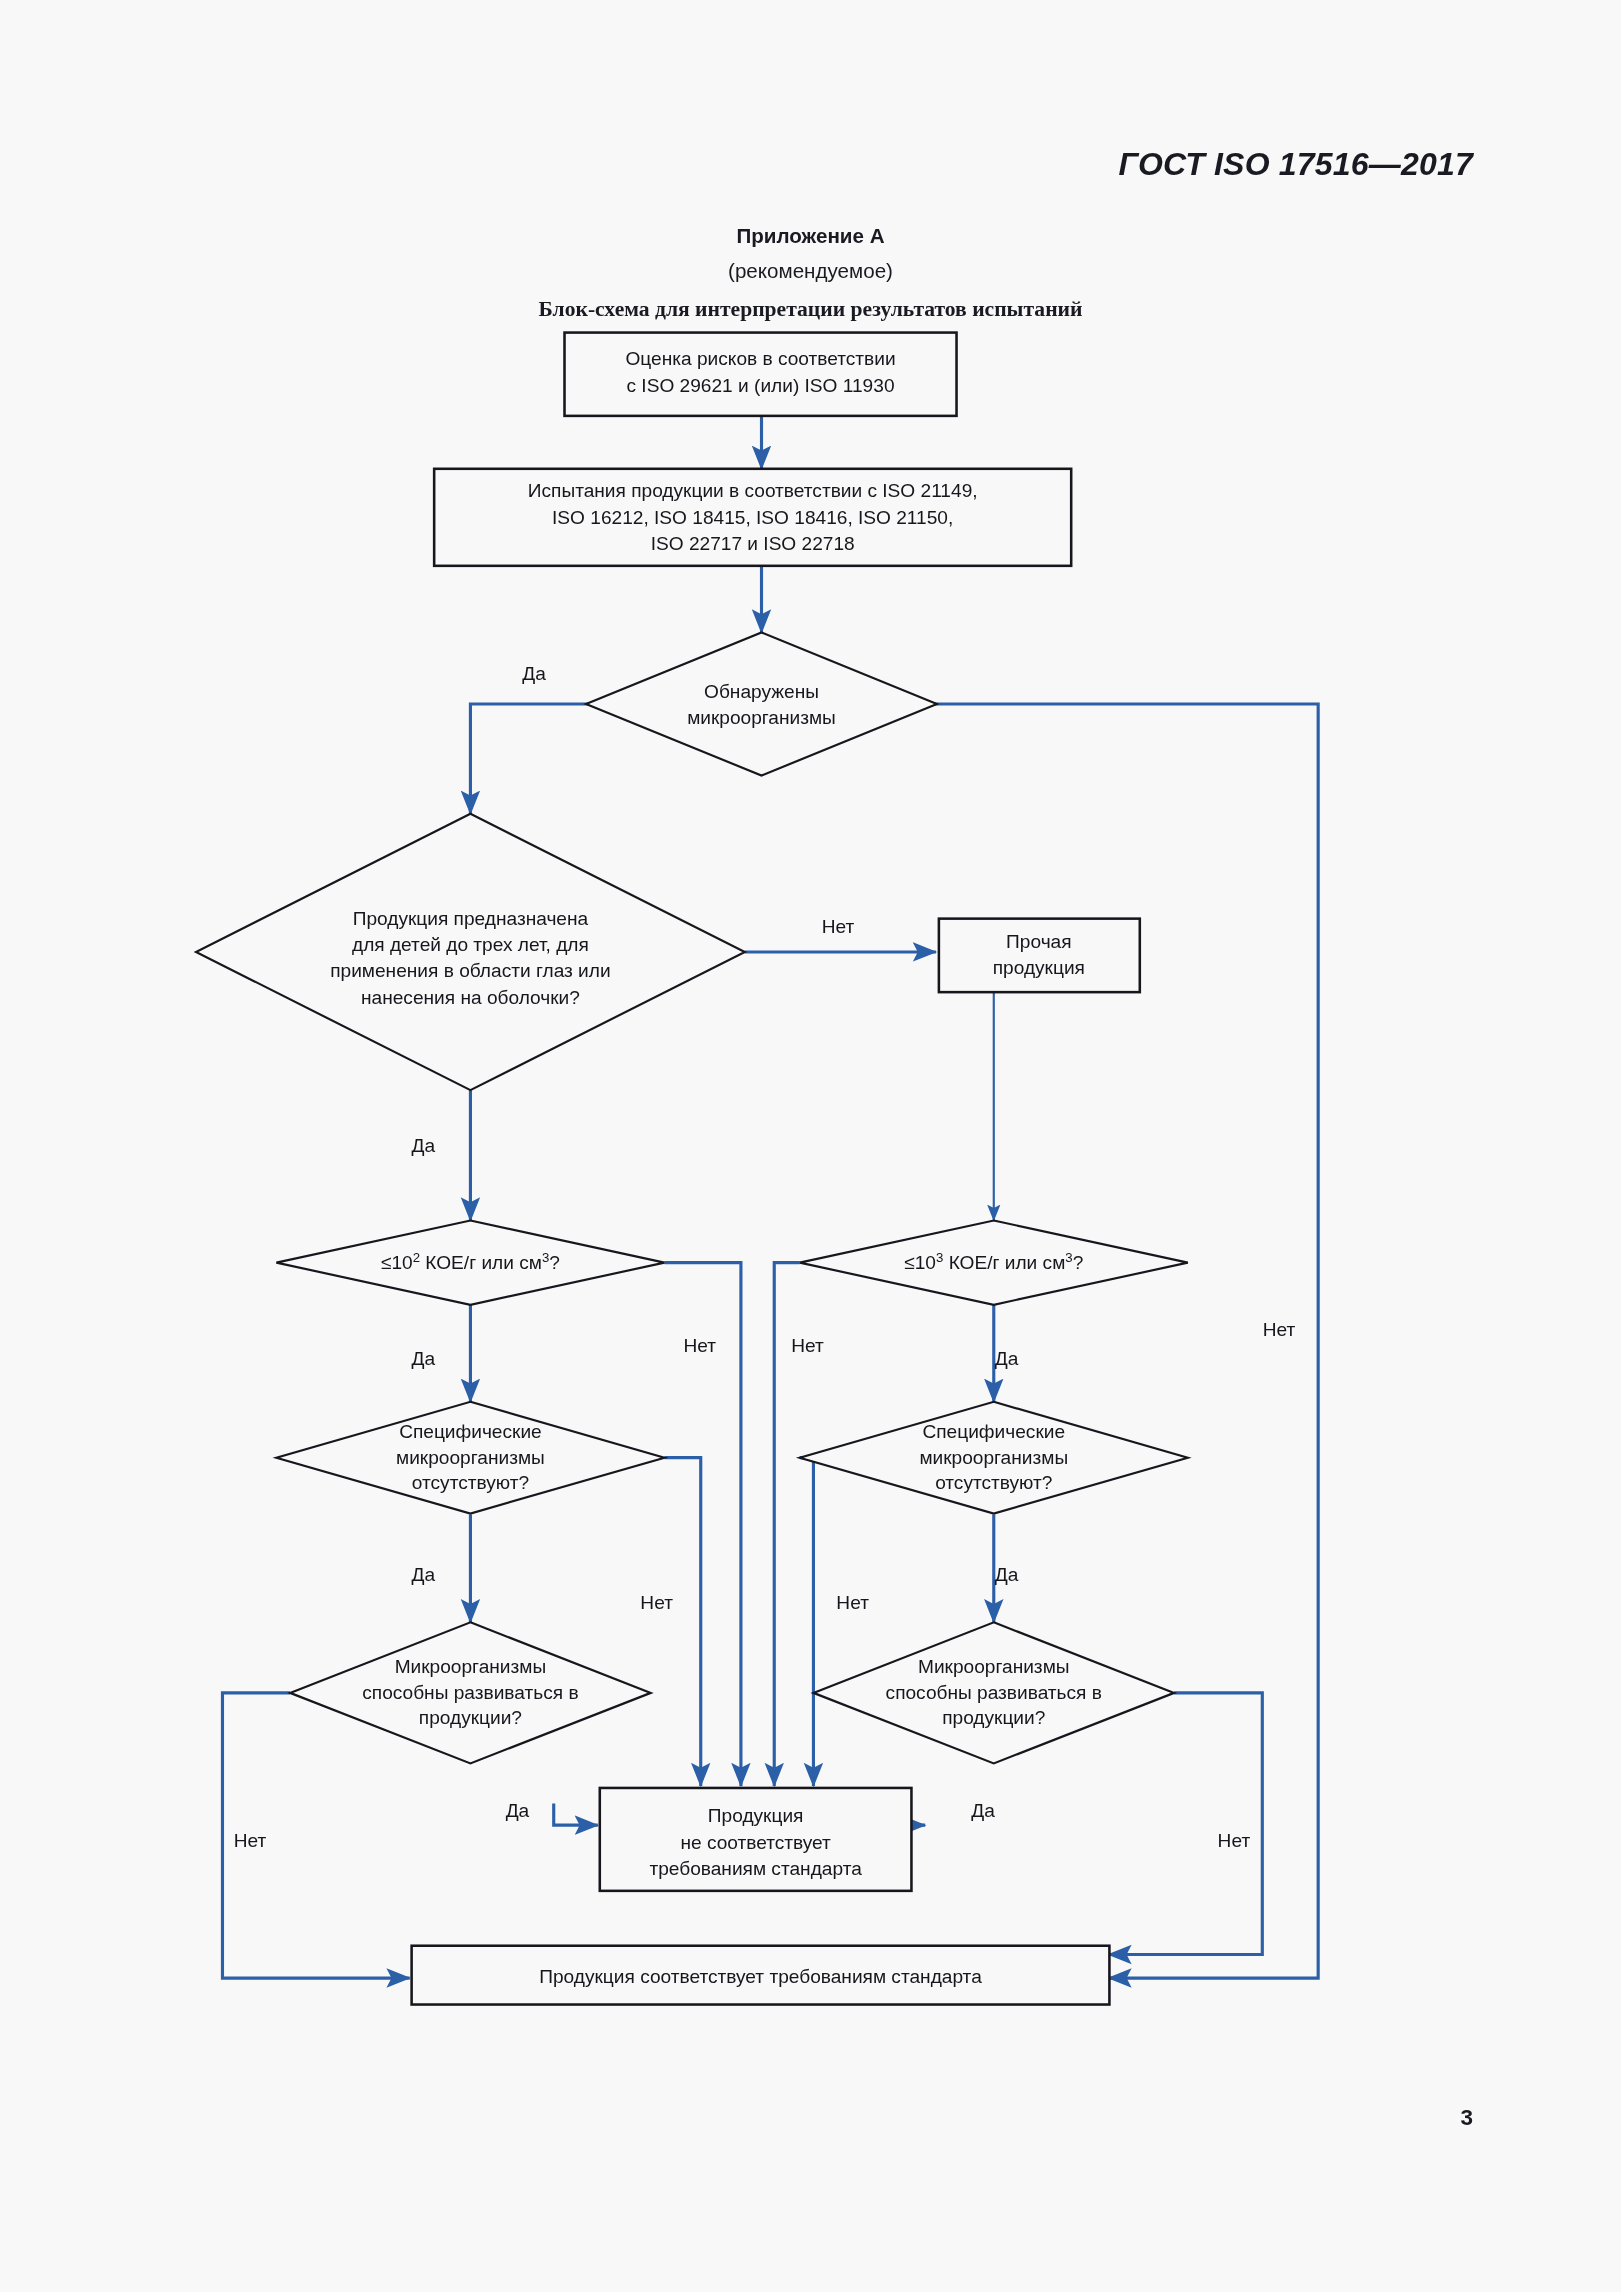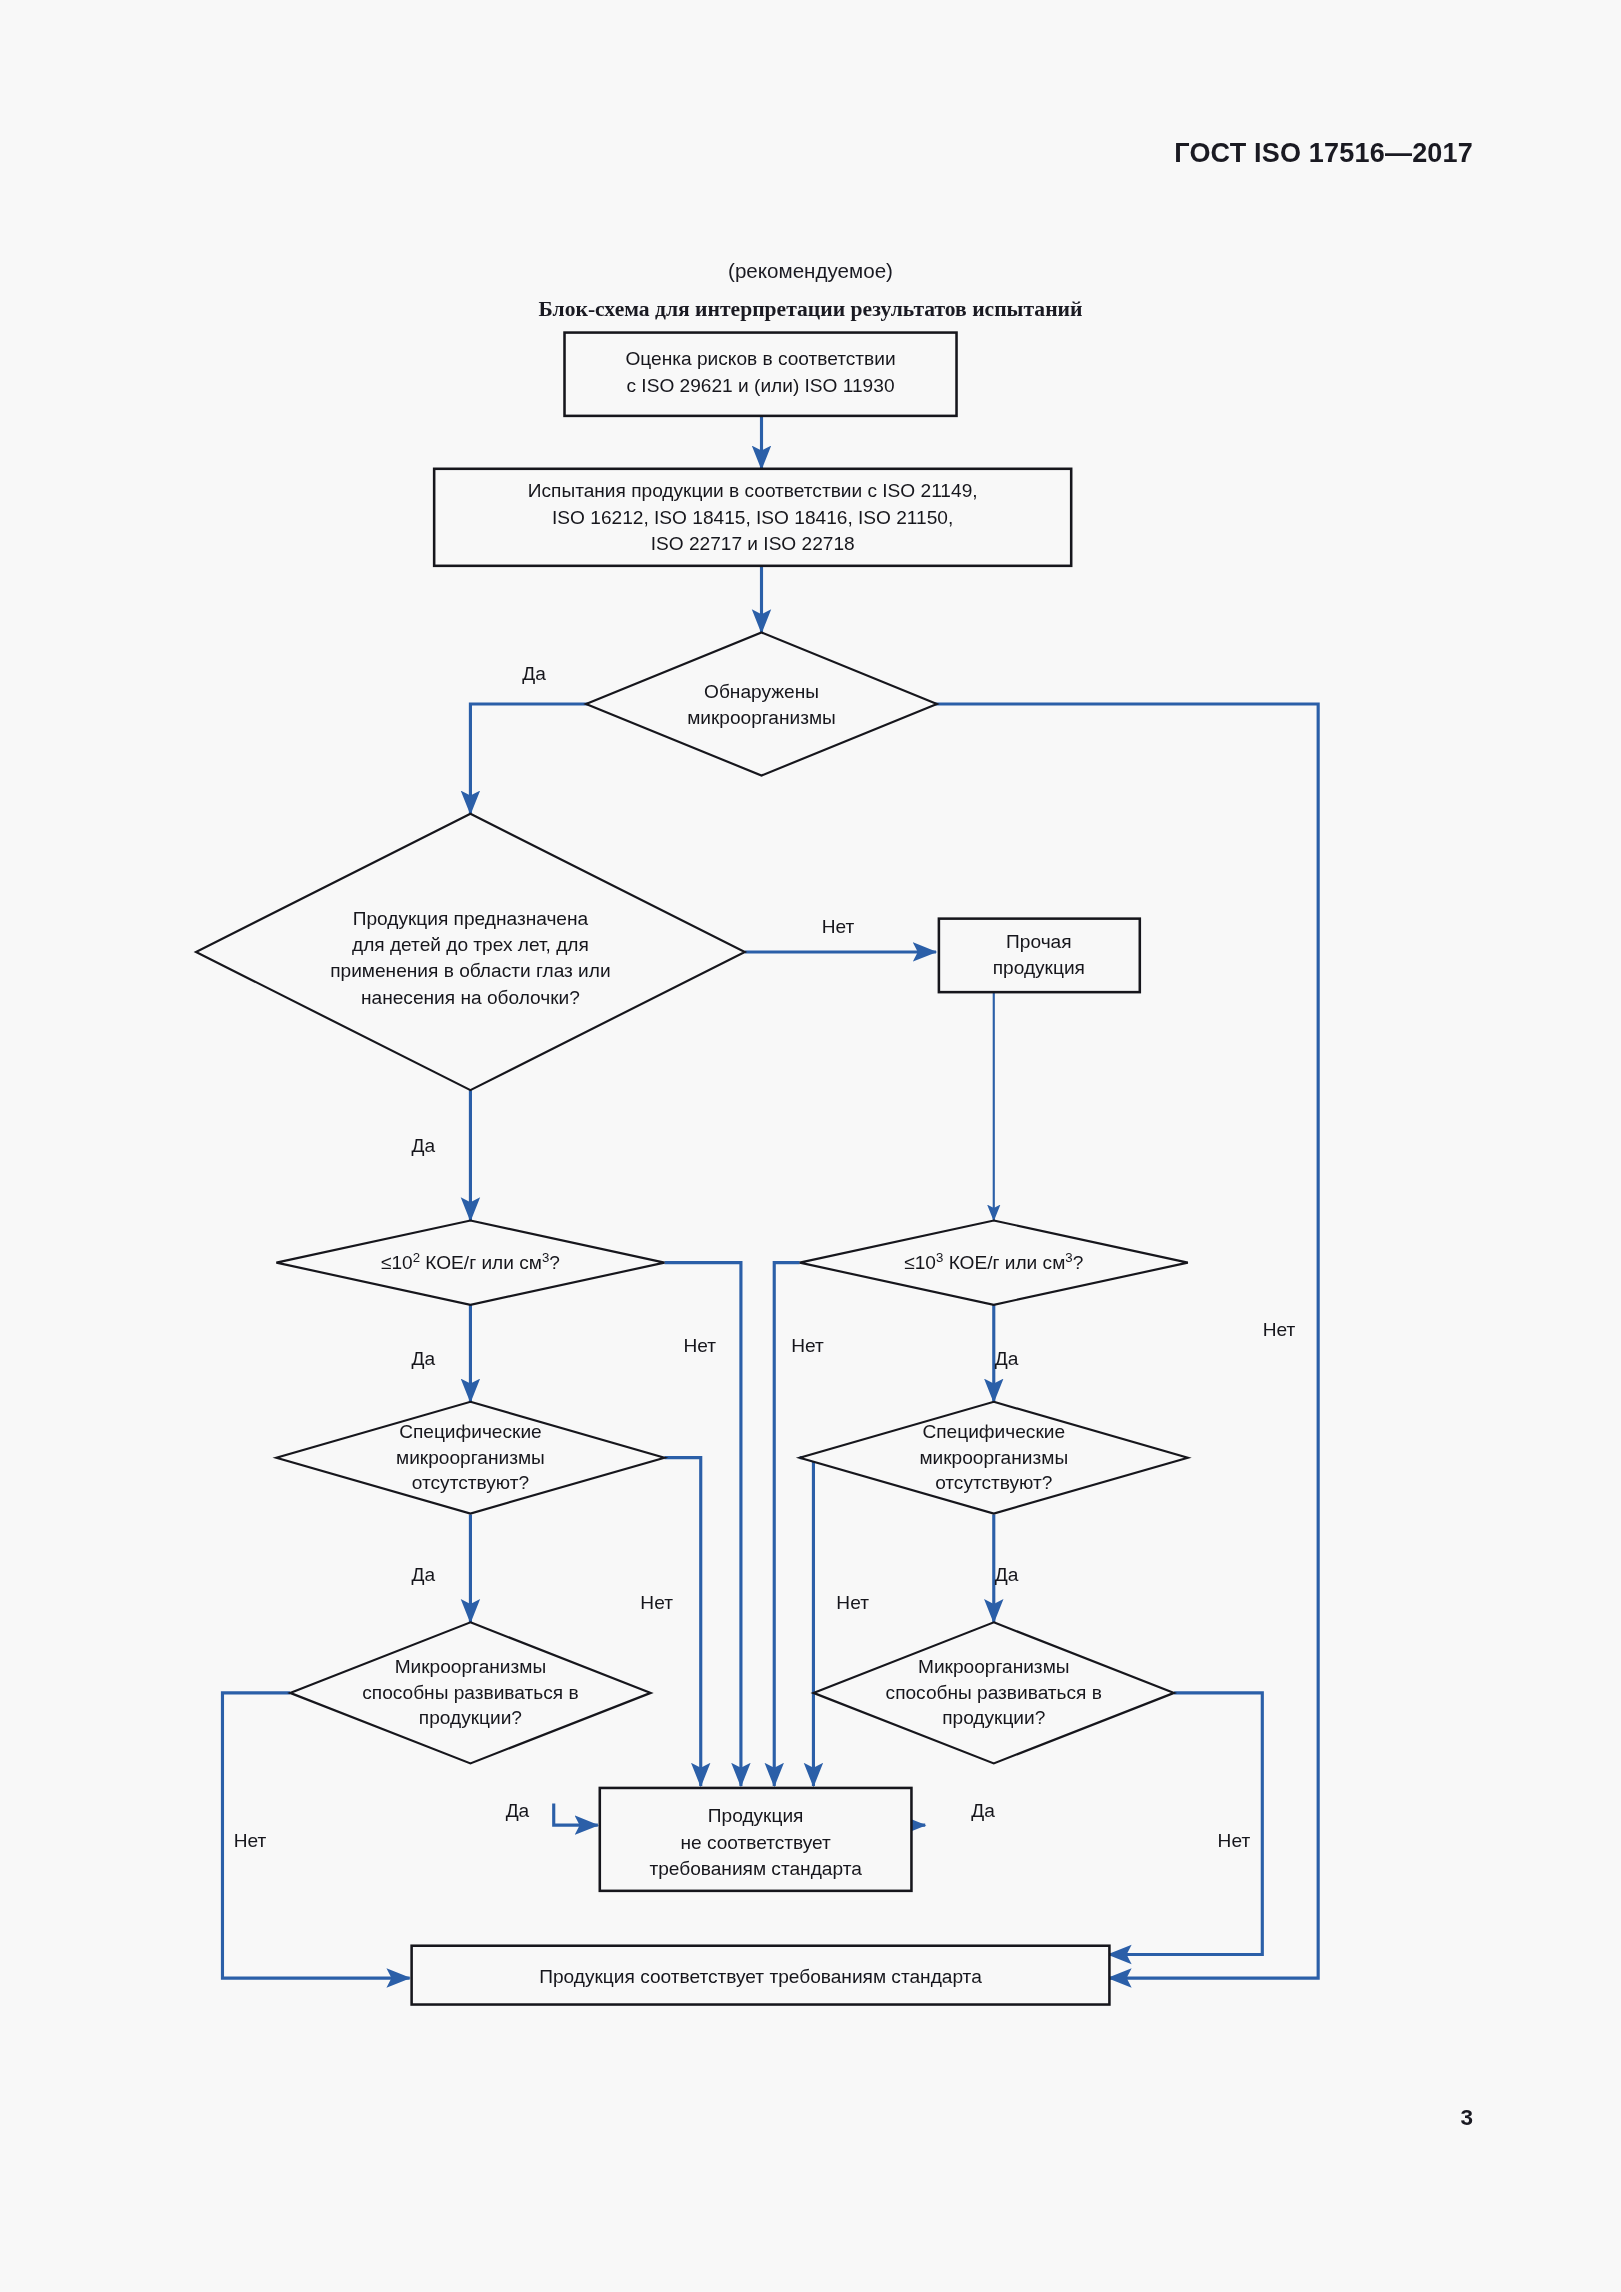--- a/index.html
+++ b/index.html
@@ -10,25 +10,26 @@
     font-family:"Liberation Sans","DejaVu Sans",sans-serif;
     color:#1a1a22;
     position:relative;
     overflow:hidden;
   }
   .page{position:absolute;inset:0;}
 
   
   .std-header{
     position:absolute;
-    top:138px; right:148px;
-    font-size:27px;
+    top:146px; right:148px;
+    font-size:32px;
     font-weight:bold;
     letter-spacing:0.2px;
     white-space:nowrap;
+    font-style:italic;
   }
 
   
   .annex-title{
     position:absolute;left:0;right:0;top:224px;
     text-align:center;font-size:20.6px;font-weight:bold;
   }
   .annex-sub{
     position:absolute;left:0;right:0;top:259px;
     text-align:center;font-size:20.6px;font-weight:normal;
@@ -64,20 +65,21 @@
   }
   .sup{font-size:13.5px;}
 </style>
 </head>
 <body>
 
 <div class="page">
 
   <div class="std-header">ГОСТ ISO 17516—2017</div>
 
+  <div class="annex-title">Приложение А</div>
   <div class="annex-sub">(рекомендуемое)</div>
   <div class="doc-title">Блок-схема для интерпретации результатов испытаний</div>
 
   <svg class="flow-svg" width="1621" height="2293" viewBox="0 0 1654 2339" aria-hidden="true">
     <defs>
       <marker id="arw" markerWidth="9" markerHeight="9" refX="7.4" refY="3.4" orient="auto" markerUnits="strokeWidth">
         <path d="M0,0.3 L7.8,3.4 L0,6.5 L1.6,3.4 Z" fill="#2b5fa8"></path>
       </marker>
     </defs>
 

